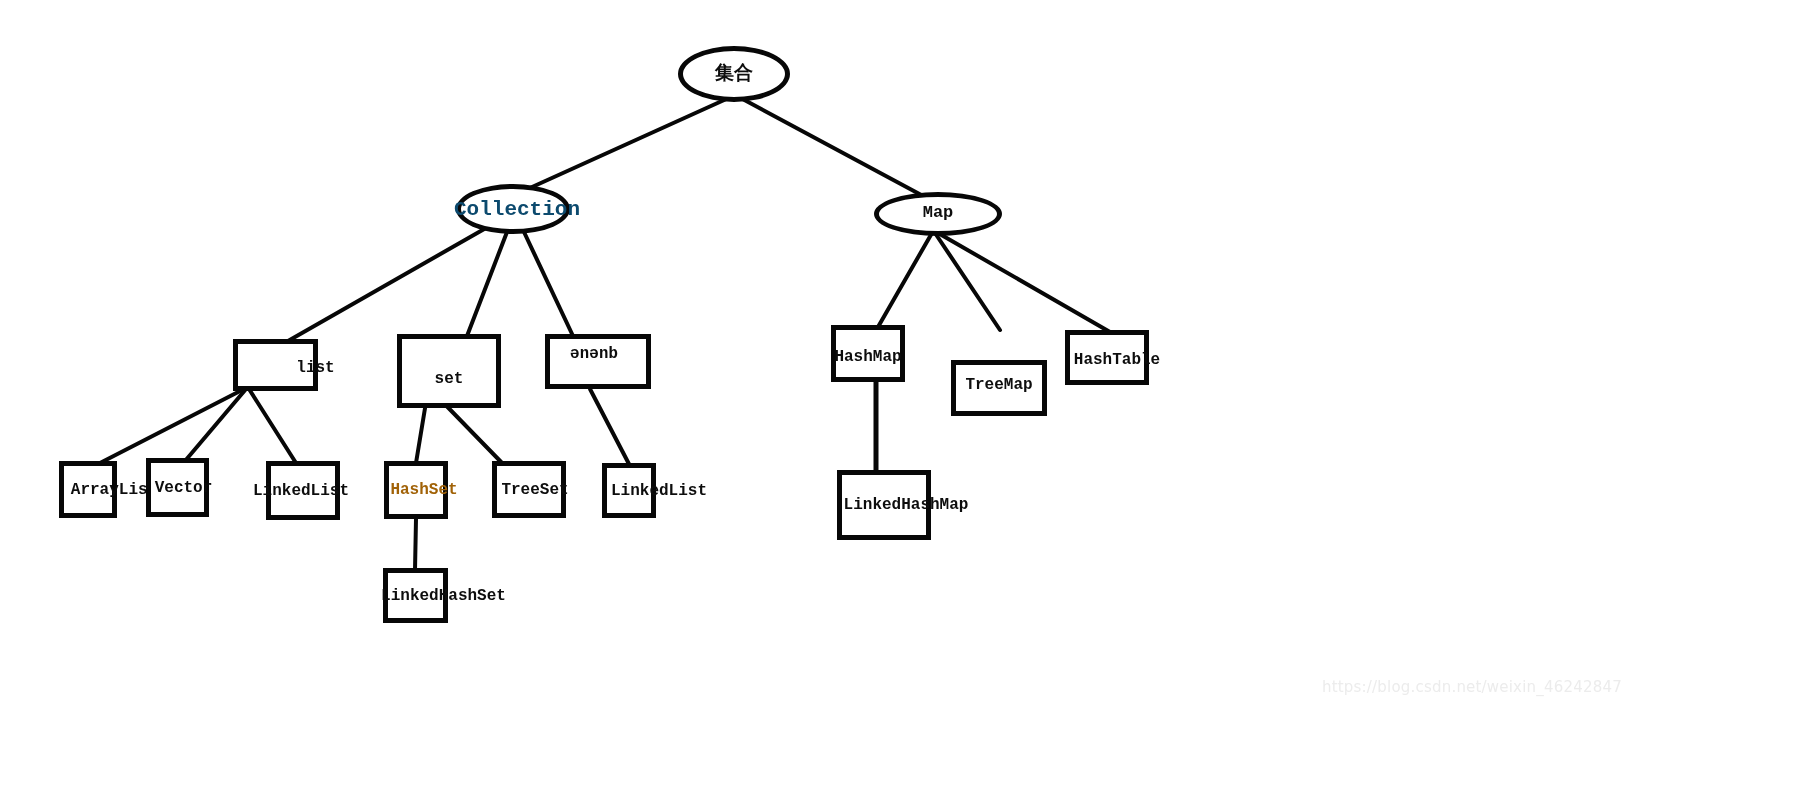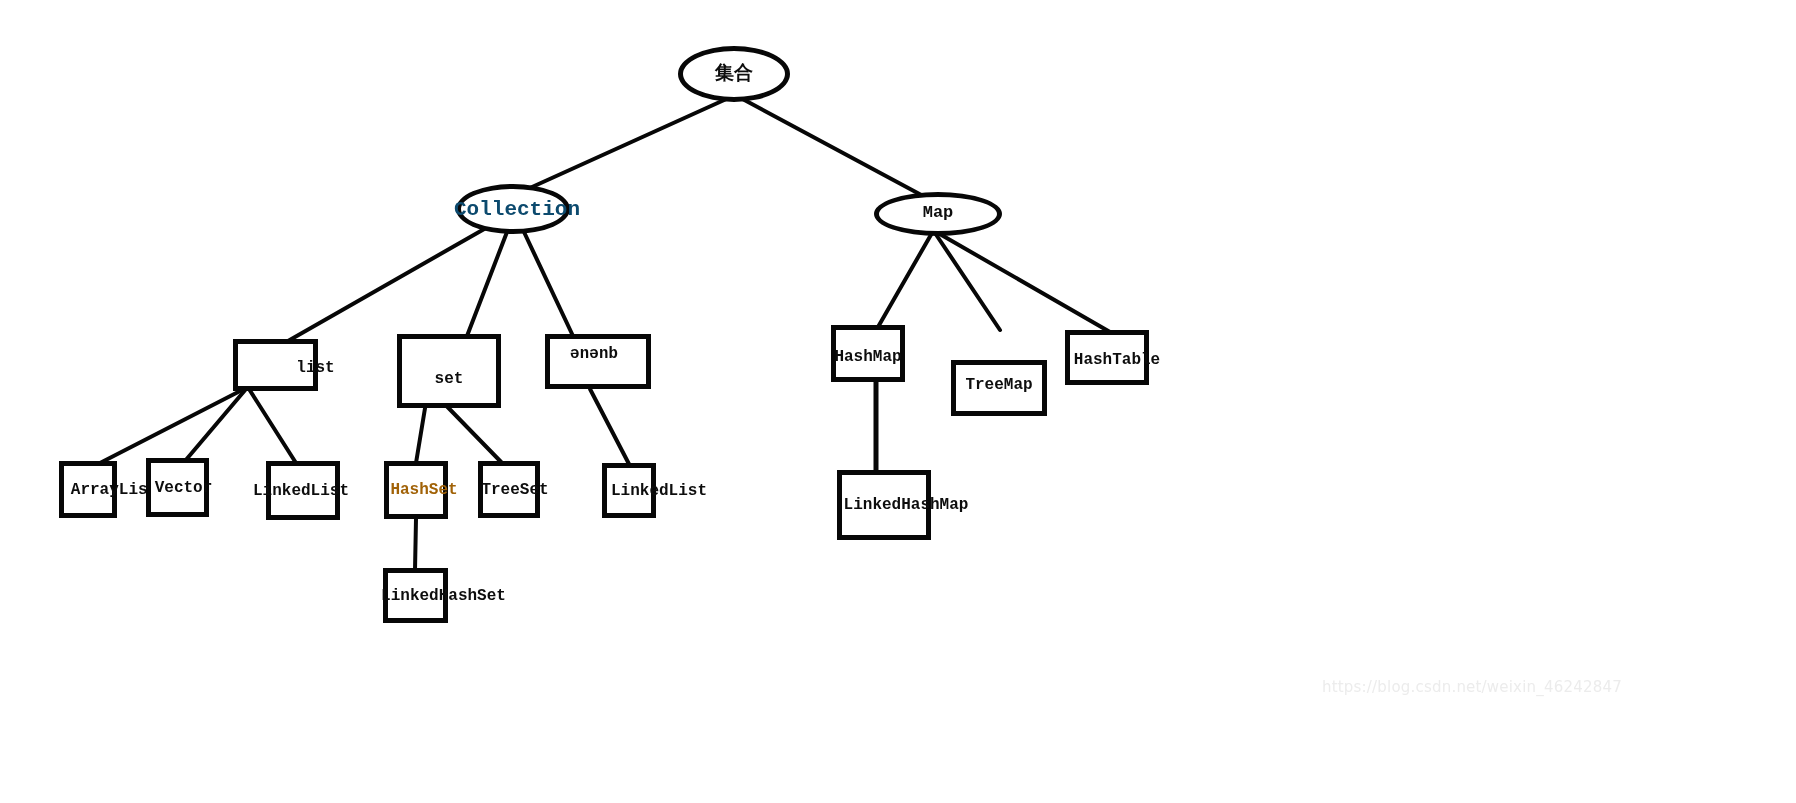--- a/index.html
+++ b/index.html
@@ -115,21 +115,21 @@
       </div>
       <div class="node box" style="left: 146px; top: 458px; width: 63px; height: 59px; border-color: rgb(7, 7, 7); padding-left: 8px;">
         <span class="label" style="font-size: 16px; color: rgb(13, 13, 13); left: 50%; top: 50%; transform: translate(calc(-50% + 6px), calc(-50% + 0px));">Vector</span>
       </div>
       <div class="node box" style="left: 266px; top: 461px; width: 74px; height: 59px; border-color: rgb(7, 7, 7);">
         <span class="label" style="font-size: 16px; color: rgb(13, 13, 13); left: 50%; top: 50%; transform: translate(calc(-50% - 2px), calc(-50% + 0px));">LinkedList</span>
       </div>
       <div class="node box" style="left: 384px; top: 461px; width: 64px; height: 58px; border-color: rgb(7, 7, 7);">
         <span class="label" style="font-size: 16px; color: #a16207; left: 50%; top: 50%; transform: translate(calc(-50% + 8px), calc(-50% + 0px));">HashSet</span>
       </div>
-      <div class="node box" style="left: 478px; top: 461px; width: 62px; height: 57px; border-color: rgb(7, 7, 7);">
+      <div class="node box" style="left: 492px; top: 461px; width: 74px; height: 57px; border-color: rgb(7, 7, 7);">
         <span class="label" style="font-size: 16px; color: rgb(13, 13, 13); left: 50%; top: 50%; transform: translate(calc(-50% + 6px), calc(-50% + 0px));">TreeSet</span>
       </div>
       <div class="node box" style="left: 602px; top: 463px; width: 54px; height: 55px; border-color: rgb(7, 7, 7);">
         <span class="label" style="font-size: 16px; color: rgb(13, 13, 13); left: 50%; top: 50%; transform: translate(calc(-50% + 30px), calc(-50% + 0px));">LinkedList</span>
       </div>
       <div class="node box" style="left: 383px; top: 568px; width: 65px; height: 55px; border-color: rgb(7, 7, 7);">
         <span class="label" style="font-size: 16px; color: rgb(13, 13, 13); left: 50%; top: 50%; transform: translate(calc(-50% + 28px), calc(-50% + 0px));">LinkedHashSet</span>
       </div>
       <div class="node box" style="left: 831px; top: 325px; width: 74px; height: 57px; border-color: rgb(7, 7, 7);">
         <span class="label" style="font-size: 16px; color: rgb(13, 13, 13); left: 50%; top: 50%; transform: translate(calc(-50% + 0px), calc(-50% + 3px));">HashMap</span>

